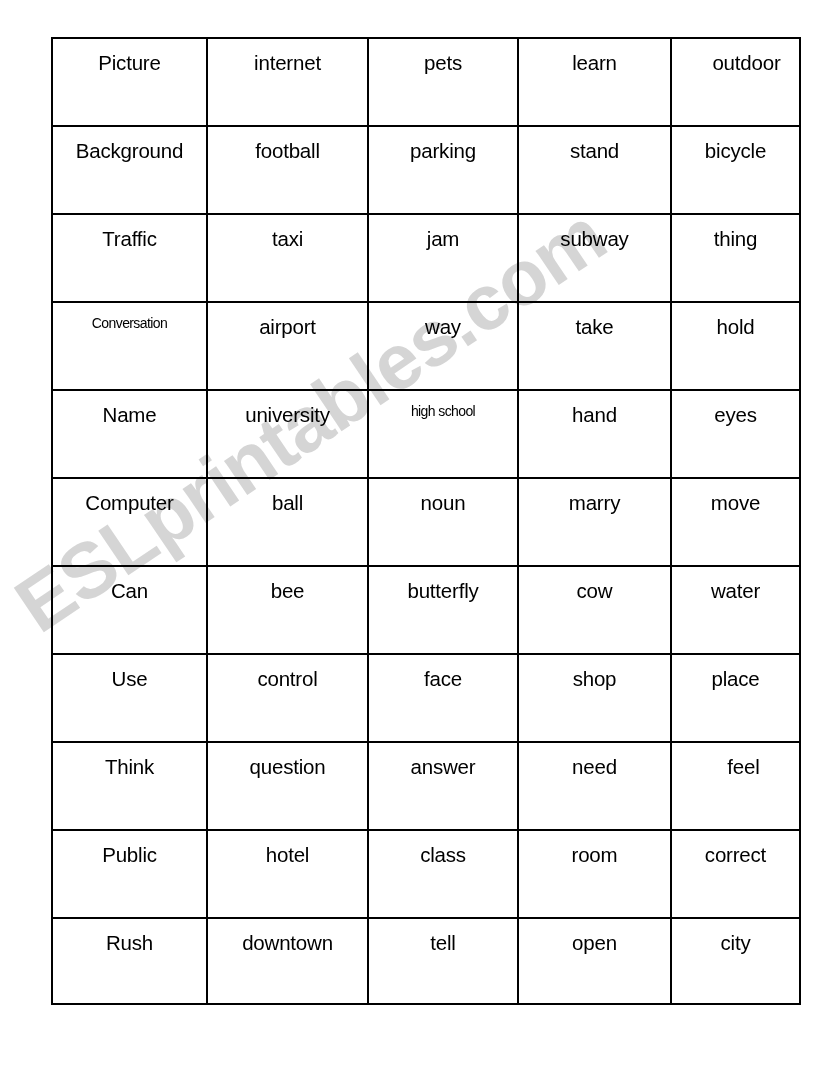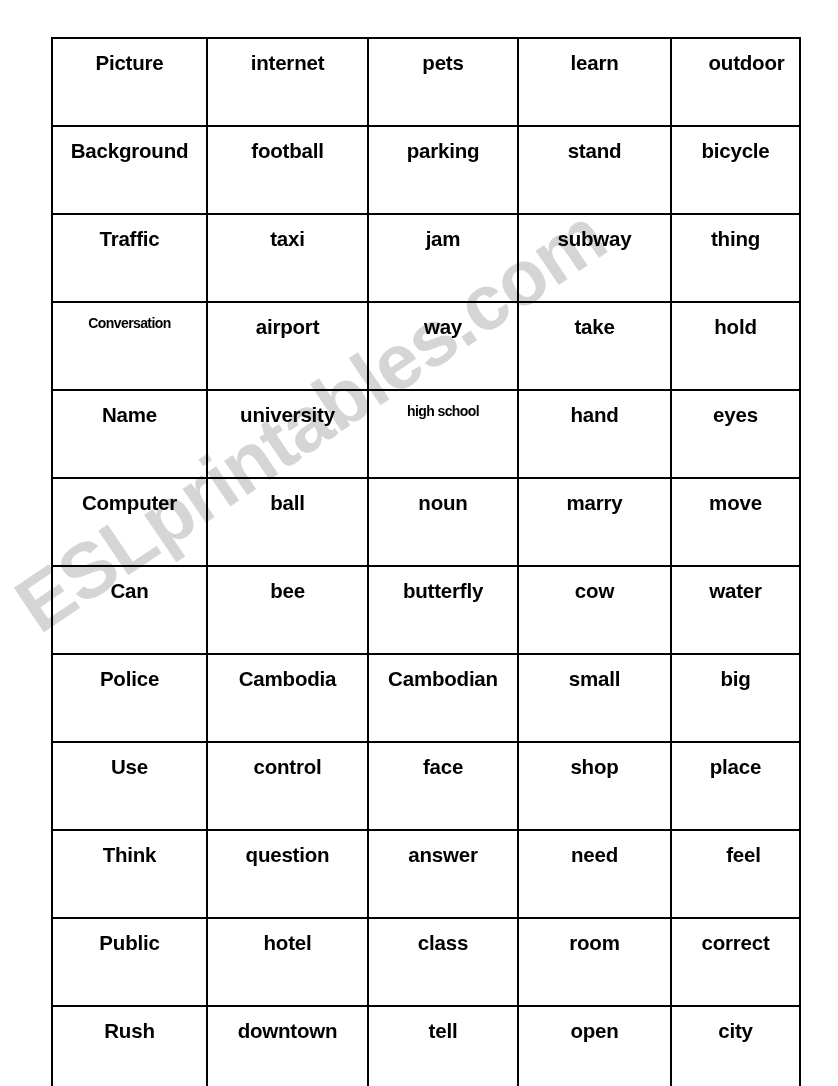--- a/index.html
+++ b/index.html
@@ -78,21 +78,21 @@
   }
   #word-grid tr:last-child td {
     height: 84px;
   }
 
   .cell-text {
     display: block;
     padding-top: 13px;
     font-family: "Liberation Sans", sans-serif;
     font-size: 20.5px;
-    font-weight: 700;
+    font-weight: 400;
     color: #000000;
     line-height: 1.05;
     letter-spacing: -0.2px;
     white-space: nowrap;
   }
   
   .cell-text.long {
     font-size: 14px;
     letter-spacing: -0.6px;
   }
@@ -230,37 +230,20 @@
           </td>
           <td style="border-color: rgb(0, 0, 0);">
             <span class="cell-text" style="color: rgb(0, 0, 0);">cow</span>
           </td>
           <td style="border-color: rgb(0, 0, 0);">
             <span class="cell-text" style="color: rgb(0, 0, 0);">water</span>
           </td>
         </tr>
         <tr>
           <td style="border-color: rgb(0, 0, 0);">
-            <span class="cell-text" style="color: rgb(0, 0, 0);">Police</span>
-          </td>
-          <td style="border-color: rgb(0, 0, 0);">
-            <span class="cell-text" style="color: rgb(0, 0, 0);">Cambodia</span>
-          </td>
-          <td style="border-color: rgb(0, 0, 0);">
-            <span class="cell-text" style="color: rgb(0, 0, 0);">Cambodian</span>
-          </td>
-          <td style="border-color: rgb(0, 0, 0);">
-            <span class="cell-text" style="color: rgb(0, 0, 0);">small</span>
-          </td>
-          <td style="border-color: rgb(0, 0, 0);">
-            <span class="cell-text" style="color: rgb(0, 0, 0);">big</span>
-          </td>
-        </tr>
-        <tr>
-          <td style="border-color: rgb(0, 0, 0);">
             <span class="cell-text" style="color: rgb(0, 0, 0);">Use</span>
           </td>
           <td style="border-color: rgb(0, 0, 0);">
             <span class="cell-text" style="color: rgb(0, 0, 0);">control</span>
           </td>
           <td style="border-color: rgb(0, 0, 0);">
             <span class="cell-text" style="color: rgb(0, 0, 0);">face</span>
           </td>
           <td style="border-color: rgb(0, 0, 0);">
             <span class="cell-text" style="color: rgb(0, 0, 0);">shop</span>

